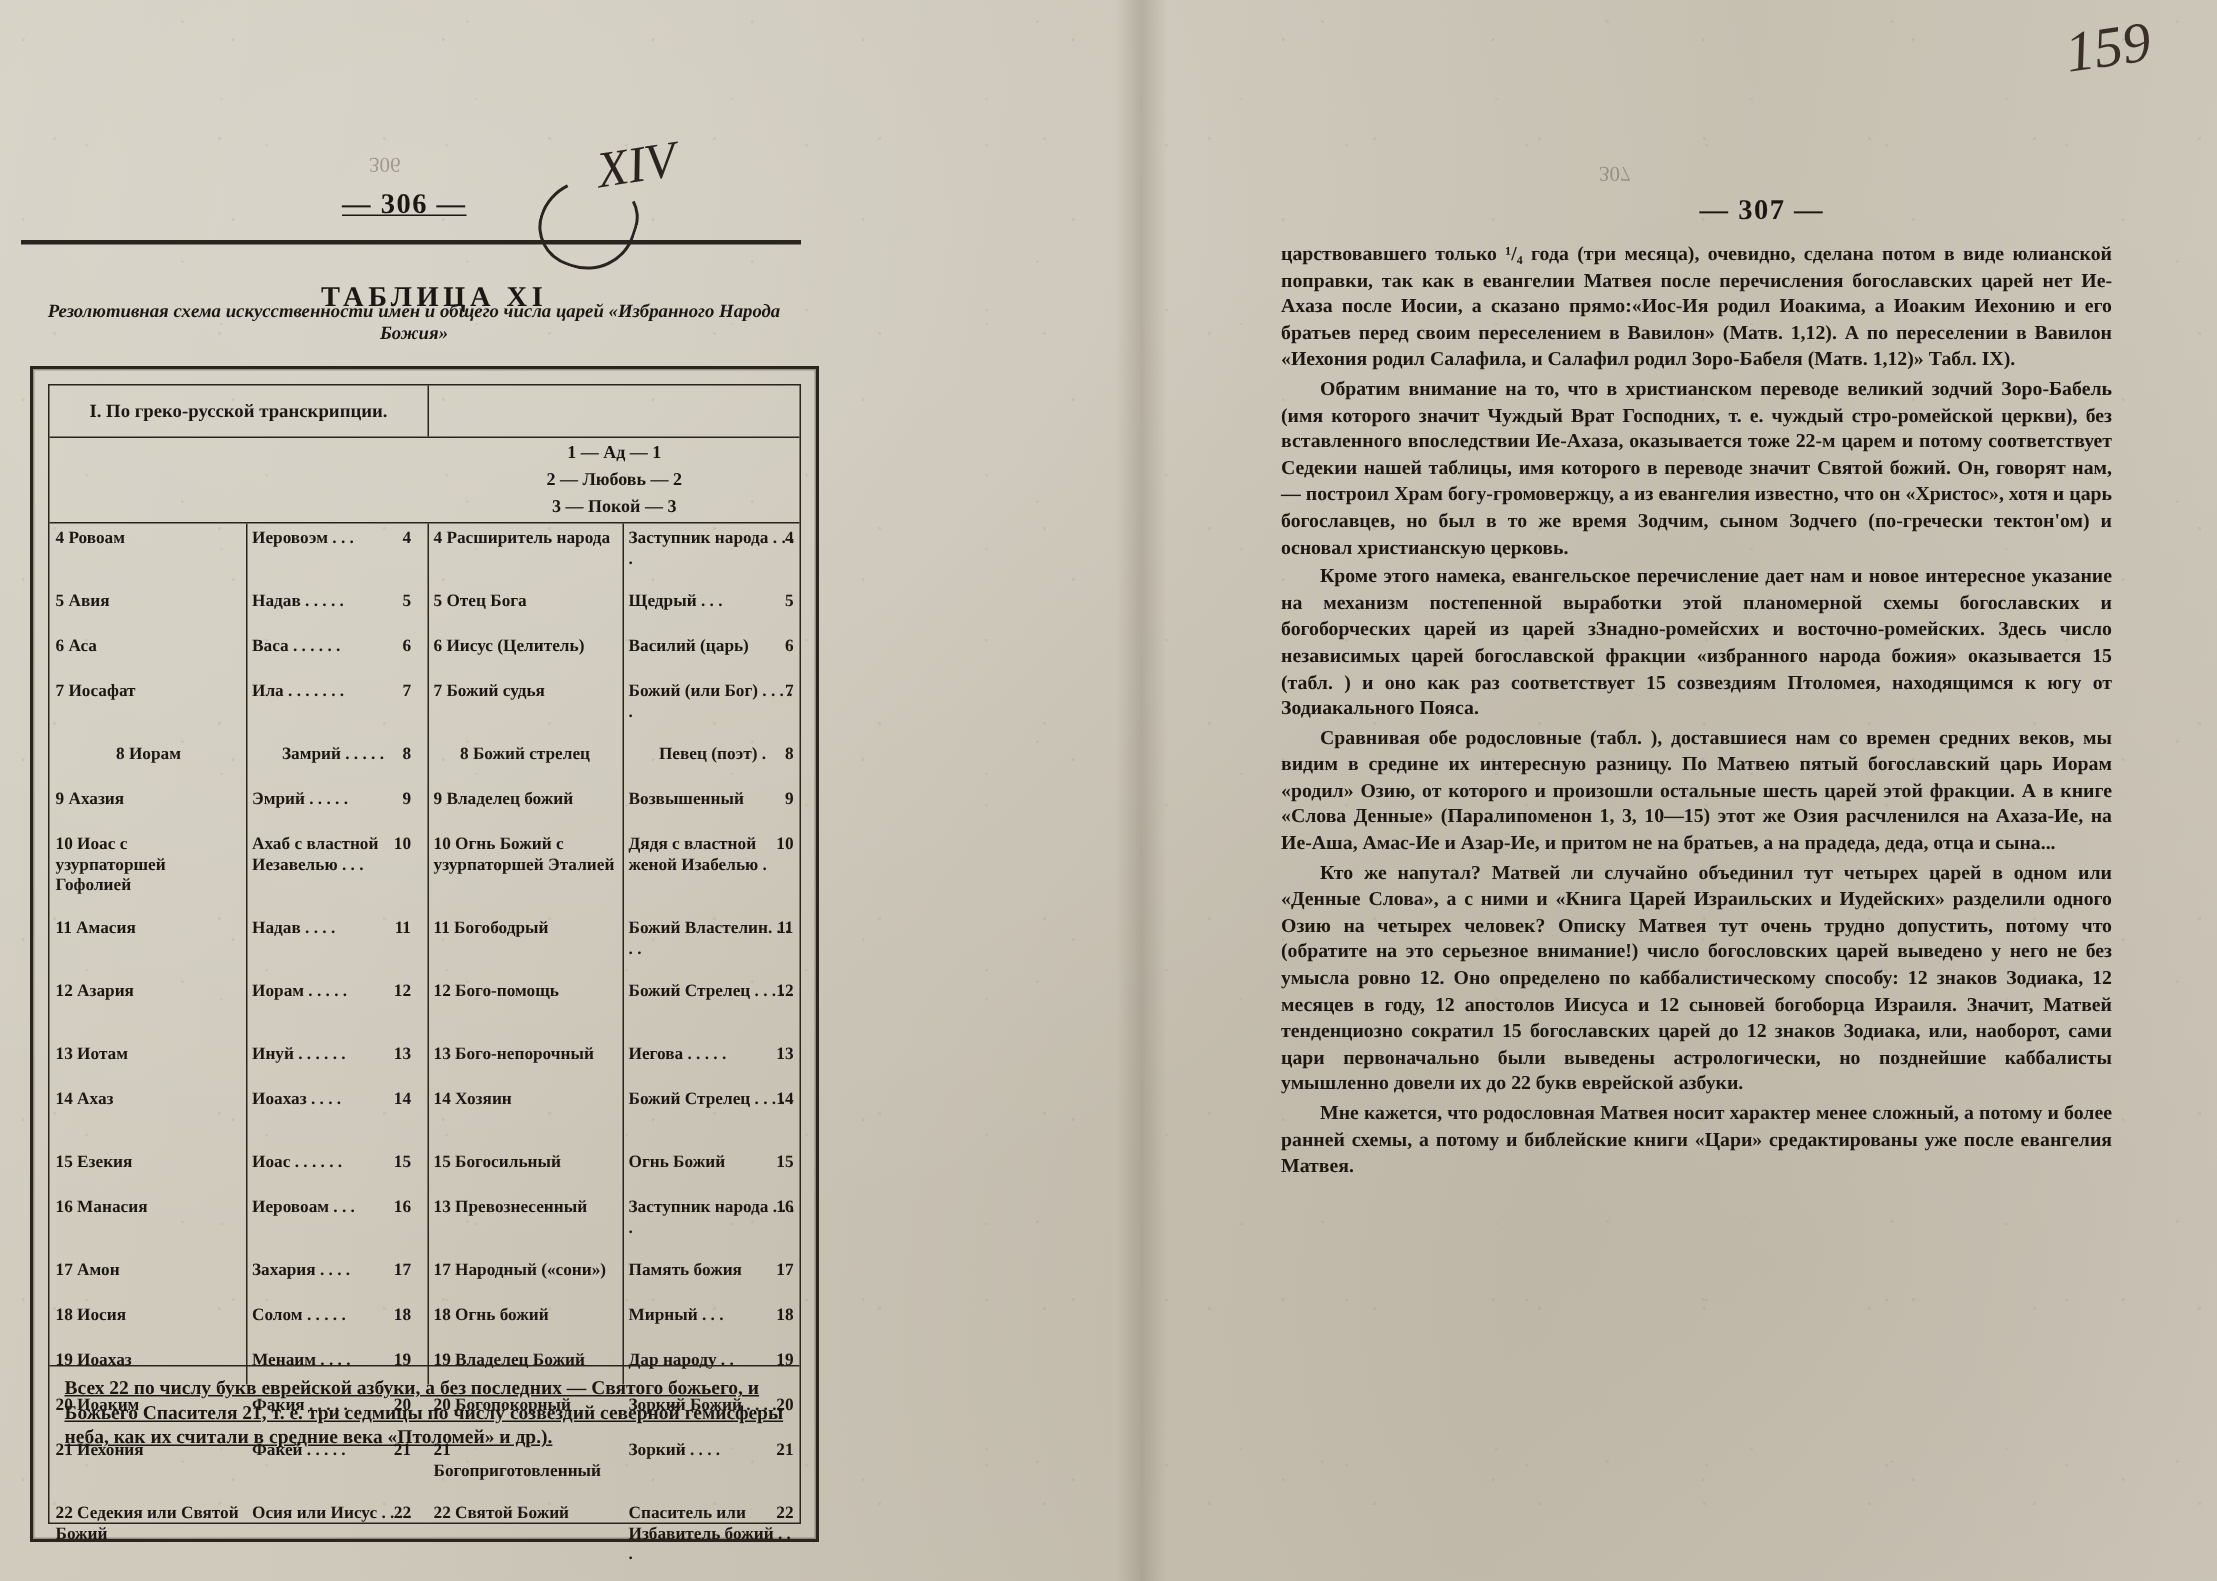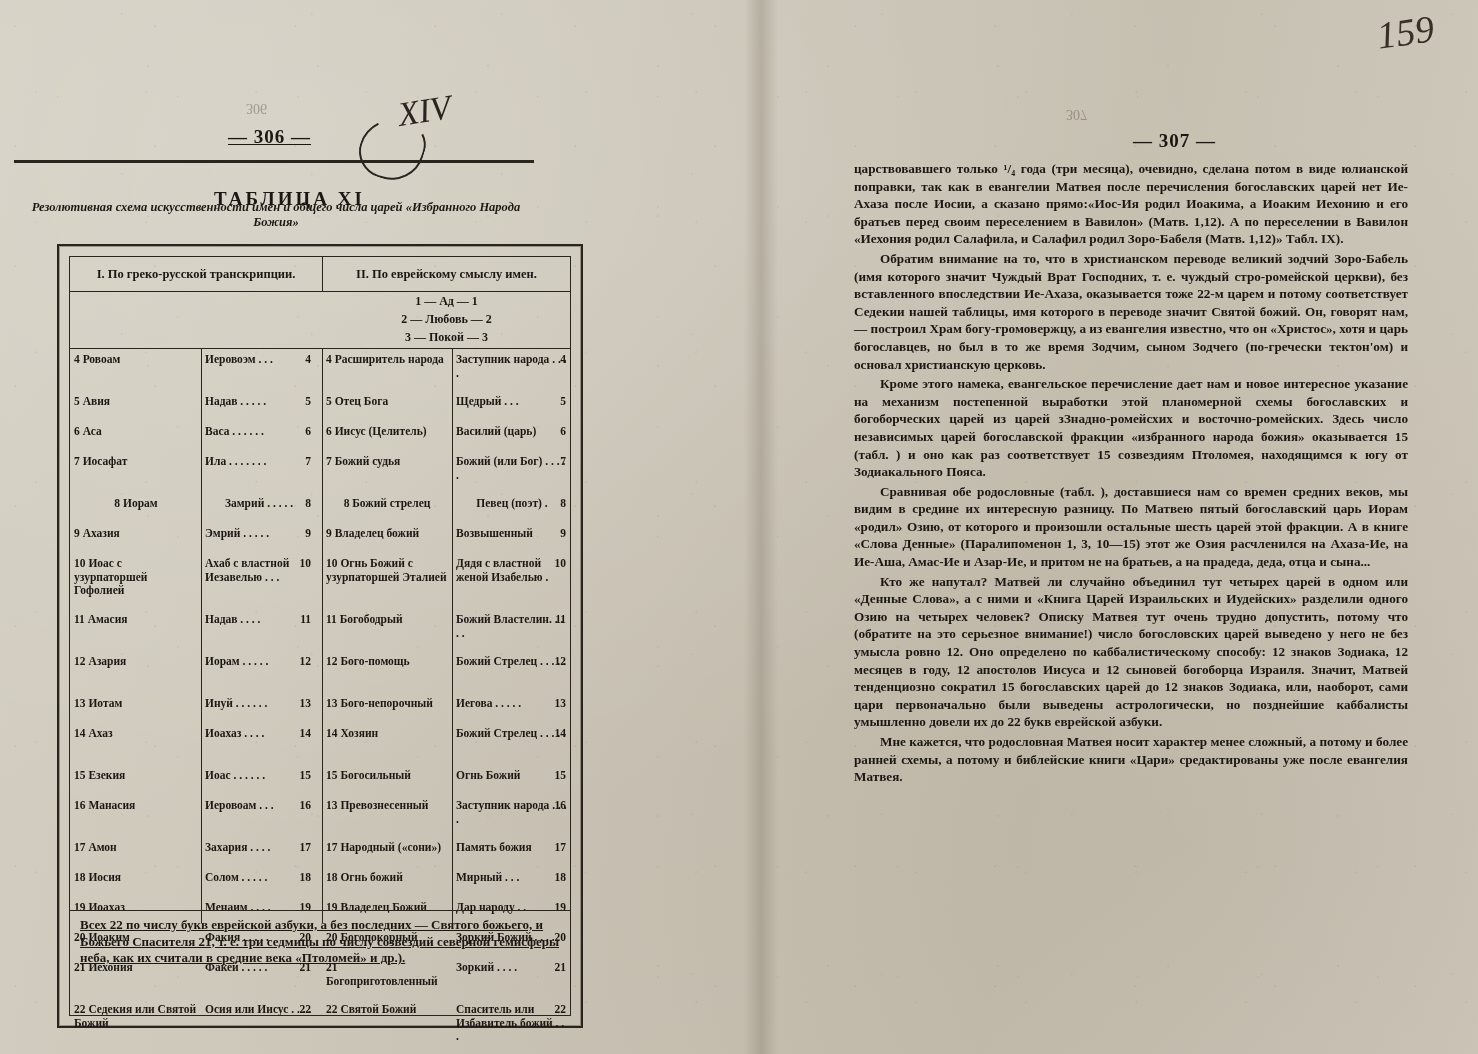--- a/index.html
+++ b/index.html
@@ -59,21 +59,20 @@
   }
   .tbl-sub{
     position:absolute;left:16px;top:200px;width:520px;
     font-size:12.5px;font-style:italic;font-weight:bold;text-align:center;line-height:15px;
   }
 
   .tbl-box{
     position:absolute;left:20px;top:244px;width:522px;height:780px;
     border:2px solid #2a241f;
     box-shadow:0 0 0 1px rgba(42,36,31,.35) inset;
-    margin-left:37px;
   }
   .tbl-inner{
     position:absolute;left:10px;top:10px;right:10px;bottom:10px;
     border:1px solid #2a241f;
   }
   .hdr-row{
     position:absolute;left:0;top:0;right:0;height:34px;
     border-bottom:1px solid #2a241f;
   }
   .hdr-cell{
@@ -164,21 +163,20 @@
     <div class="pen-mark">XIV</div>
     <div class="top-rule"></div>
     <div class="tbl-title">ТАБЛИЦА XI</div>
     <div class="tbl-sub">Резолютивная схема искусственности имен и общего числа царей «Избранного Народа Божия»</div>
 
     <div class="tbl-box">
       <div class="tbl-inner">
 
         <div class="hdr-row">
           <div class="hdr-cell l">I. По греко-русской транскрипции.</div>
-          <div class="hdr-cell r">II. По еврейскому смыслу имен.</div>
         </div>
 
         <div class="preamble">
           <div class="pre-r">
             <div class="pre-line">1 — Ад — 1</div>
             <div class="pre-line">2 — Любовь — 2</div>
             <div class="pre-line">3 — Покой — 3</div>
           </div>
         </div>
 

